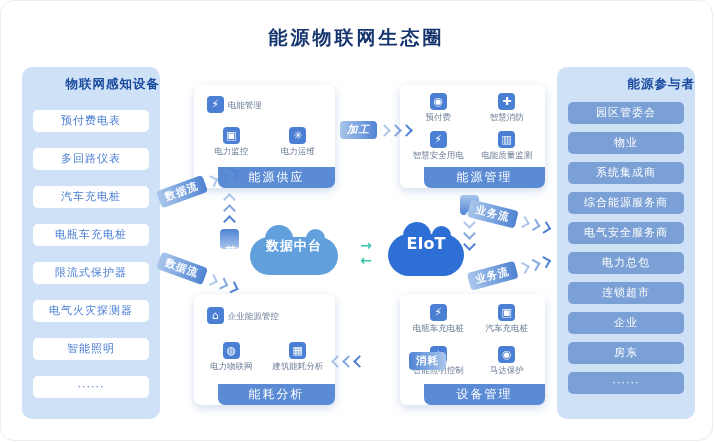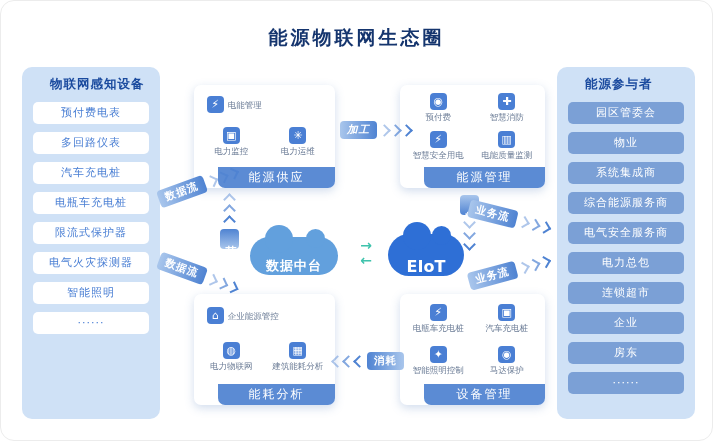--- a/index.html
+++ b/index.html
@@ -2,53 +2,53 @@
 <html><head>
 <meta charset="utf-8">
 <style>
   html,body{margin:0;padding:0;background:#fff;}
   body{width:715px;height:443px;font-family:"DejaVu Sans","Liberation Sans",sans-serif;}
   .stage{position:relative;width:713px;height:441px;background:#fff;border:1px solid #ececec;border-radius:14px;overflow:hidden;box-sizing:border-box;}
   .title{position:absolute;top:24px;left:0;right:0;text-align:center;font-size:19px;font-weight:bold;color:#15356e;letter-spacing:3px;}
 
   
   .panel{position:absolute;top:66px;width:138px;height:352px;background:#cfe1f6;border-radius:10px;}
-  .panel .phead{padding-top:9px;text-align:left;font-size:12.5px;font-weight:bold;color:#1a4a9e;letter-spacing:1px;padding-left:28px;}
+  .panel .phead{padding-top:9px;text-align:right;font-size:12.5px;font-weight:bold;color:#1a4a9e;letter-spacing:1px;padding-left:28px;}
   .panel .plist{margin:9px 11px 0;display:flex;flex-direction:column;gap:8px;}
   .pill-item{height:22px;line-height:22px;border-radius:5px;font-size:11px;text-align:center;letter-spacing:1px;overflow:hidden;white-space:nowrap;}
   .panel.left{left:21px;}
-  .panel.left .pill-item{background:#ffffff;color:#4a7fd4;}
+  .panel.left .pill-item{background:#ffffff;color:#4a7fd4;margin-top:8px;}
   .panel.right{left:556px;}
   .panel.right .pill-item{background:#7ba0d6;color:#ffffff;}
 
   
   .box{position:absolute;background:#fff;border-radius:7px;box-shadow:0 3px 10px rgba(90,130,190,.28);}
   .box-title{position:absolute;left:0;right:0;bottom:0;height:21px;line-height:21px;text-align:center;background:#5b8bd4;color:#fff;font-size:12px;letter-spacing:2px;border-radius:0 0 7px 7px;margin-left:24px;}
   .box-items{position:absolute;top:4px;left:4px;right:4px;bottom:23px;display:flex;flex-wrap:wrap;align-content:space-around;justify-content:space-around;}
   .bitem{display:flex;flex-direction:column;align-items:center;width:46%;}
   .box.first-wide .bitem:first-child{width:96%;flex-direction:row;justify-content:flex-start;gap:4px;padding-left:6px;box-sizing:border-box;}
   .tile{width:17px;height:17px;border-radius:4px;background:#4a7fd4;color:#fff;font-size:11px;display:flex;align-items:center;justify-content:center;flex:none;}
   .blabel{font-size:8.5px;color:#6b7c96;margin-top:2px;white-space:nowrap;}
 
   
-  .cloud{position:absolute;display:flex;align-items:flex-end;justify-content:center;color:#fff;}
+  .cloud{position:absolute;display:flex;align-items:flex-start;justify-content:center;color:#fff;}
   .cloud::before{content:"";position:absolute;top:-12px;left:15px;width:28px;height:28px;background:inherit;border-radius:50%;}
   .cloud::after{content:"";position:absolute;top:-8px;right:13px;width:19px;height:19px;background:inherit;border-radius:50%;}
   .cloud span{position:relative;z-index:1;font-weight:bold;}
   .cloud.platform{left:249px;top:236px;width:88px;height:38px;background:#62a0dd;border-radius:19px;}
   .cloud.platform span{font-size:13px;letter-spacing:1px;}
   .cloud.eiot{left:387px;top:233px;width:76px;height:42px;background:#2e6fd6;border-radius:21px;}
   .cloud.eiot span{font-size:16px;}
   .swap{position:absolute;left:345px;top:237px;width:40px;display:flex;flex-direction:column;align-items:center;line-height:15px;color:#3fc3ac;font-weight:bold;font-size:14px;}
 
   
   .arrow{position:absolute;display:flex;align-items:center;gap:3px;transform-origin:left center;}
   .arrow.vert{flex-direction:column;gap:3px;transform-origin:center top;}
   .apill{background:linear-gradient(90deg,#a9c6ec,#4f83d2);color:#fff;font-weight:bold;border-radius:4px;padding:2px 7px;font-size:10.5px;white-space:nowrap;letter-spacing:1px;}
-  .apill.rev{background:linear-gradient(90deg,#4f83d2,#a9c6ec);}
+  .apill.rev{background:linear-gradient(90deg,#4f83d2,#a9c6ec);margin-left:42px;}
   .apill.v{writing-mode:vertical-rl;padding:7px 2px;font-size:11px;letter-spacing:3px;background:linear-gradient(180deg,#4f83d2,#a9c6ec);}
   .apill.v.down{background:linear-gradient(180deg,#a9c6ec,#4f83d2);}
   .chevs{display:flex;gap:2px;}
   .chevs.col{flex-direction:column;gap:2px;align-items:center;}
   .chev{width:7px;height:7px;border-top:2.5px solid #4f83d2;border-right:2.5px solid #4f83d2;}
   .chev.r{transform:rotate(45deg);}
   .chev.l{transform:rotate(-135deg);}
   .chev.u{transform:rotate(-45deg);}
   .chev.d{transform:rotate(135deg);}
   .chevs .chev:nth-child(1){opacity:.45;}

